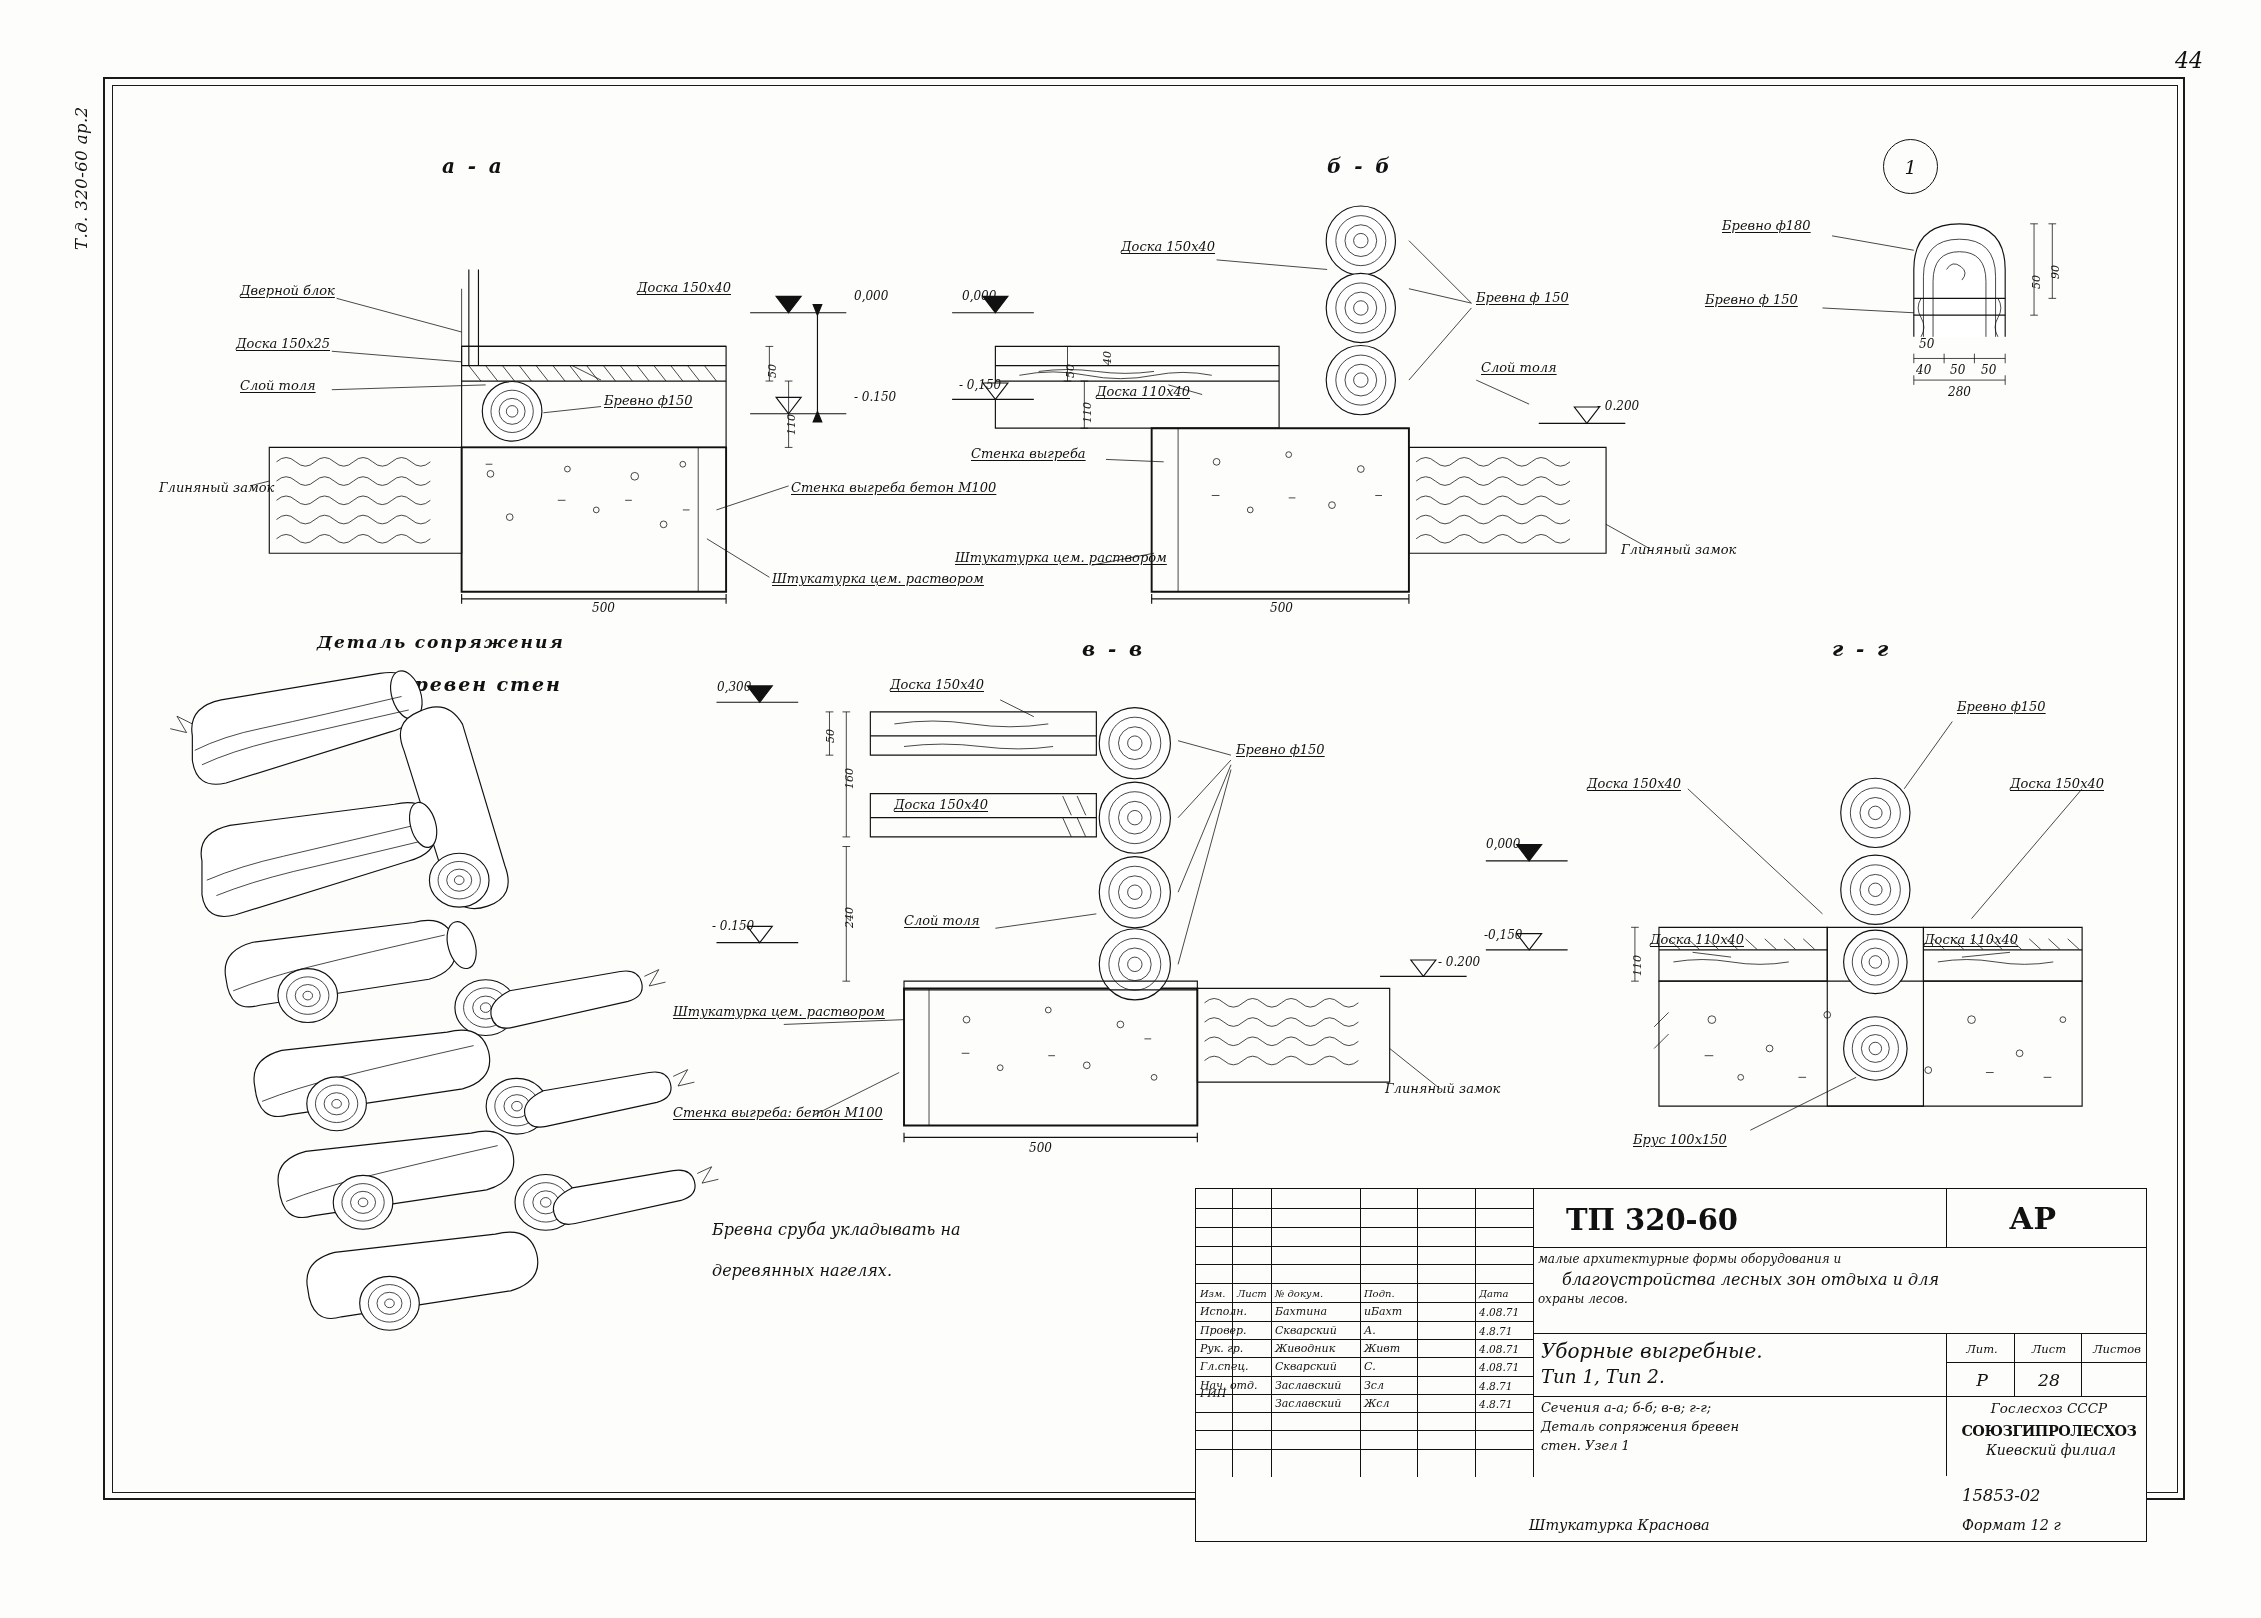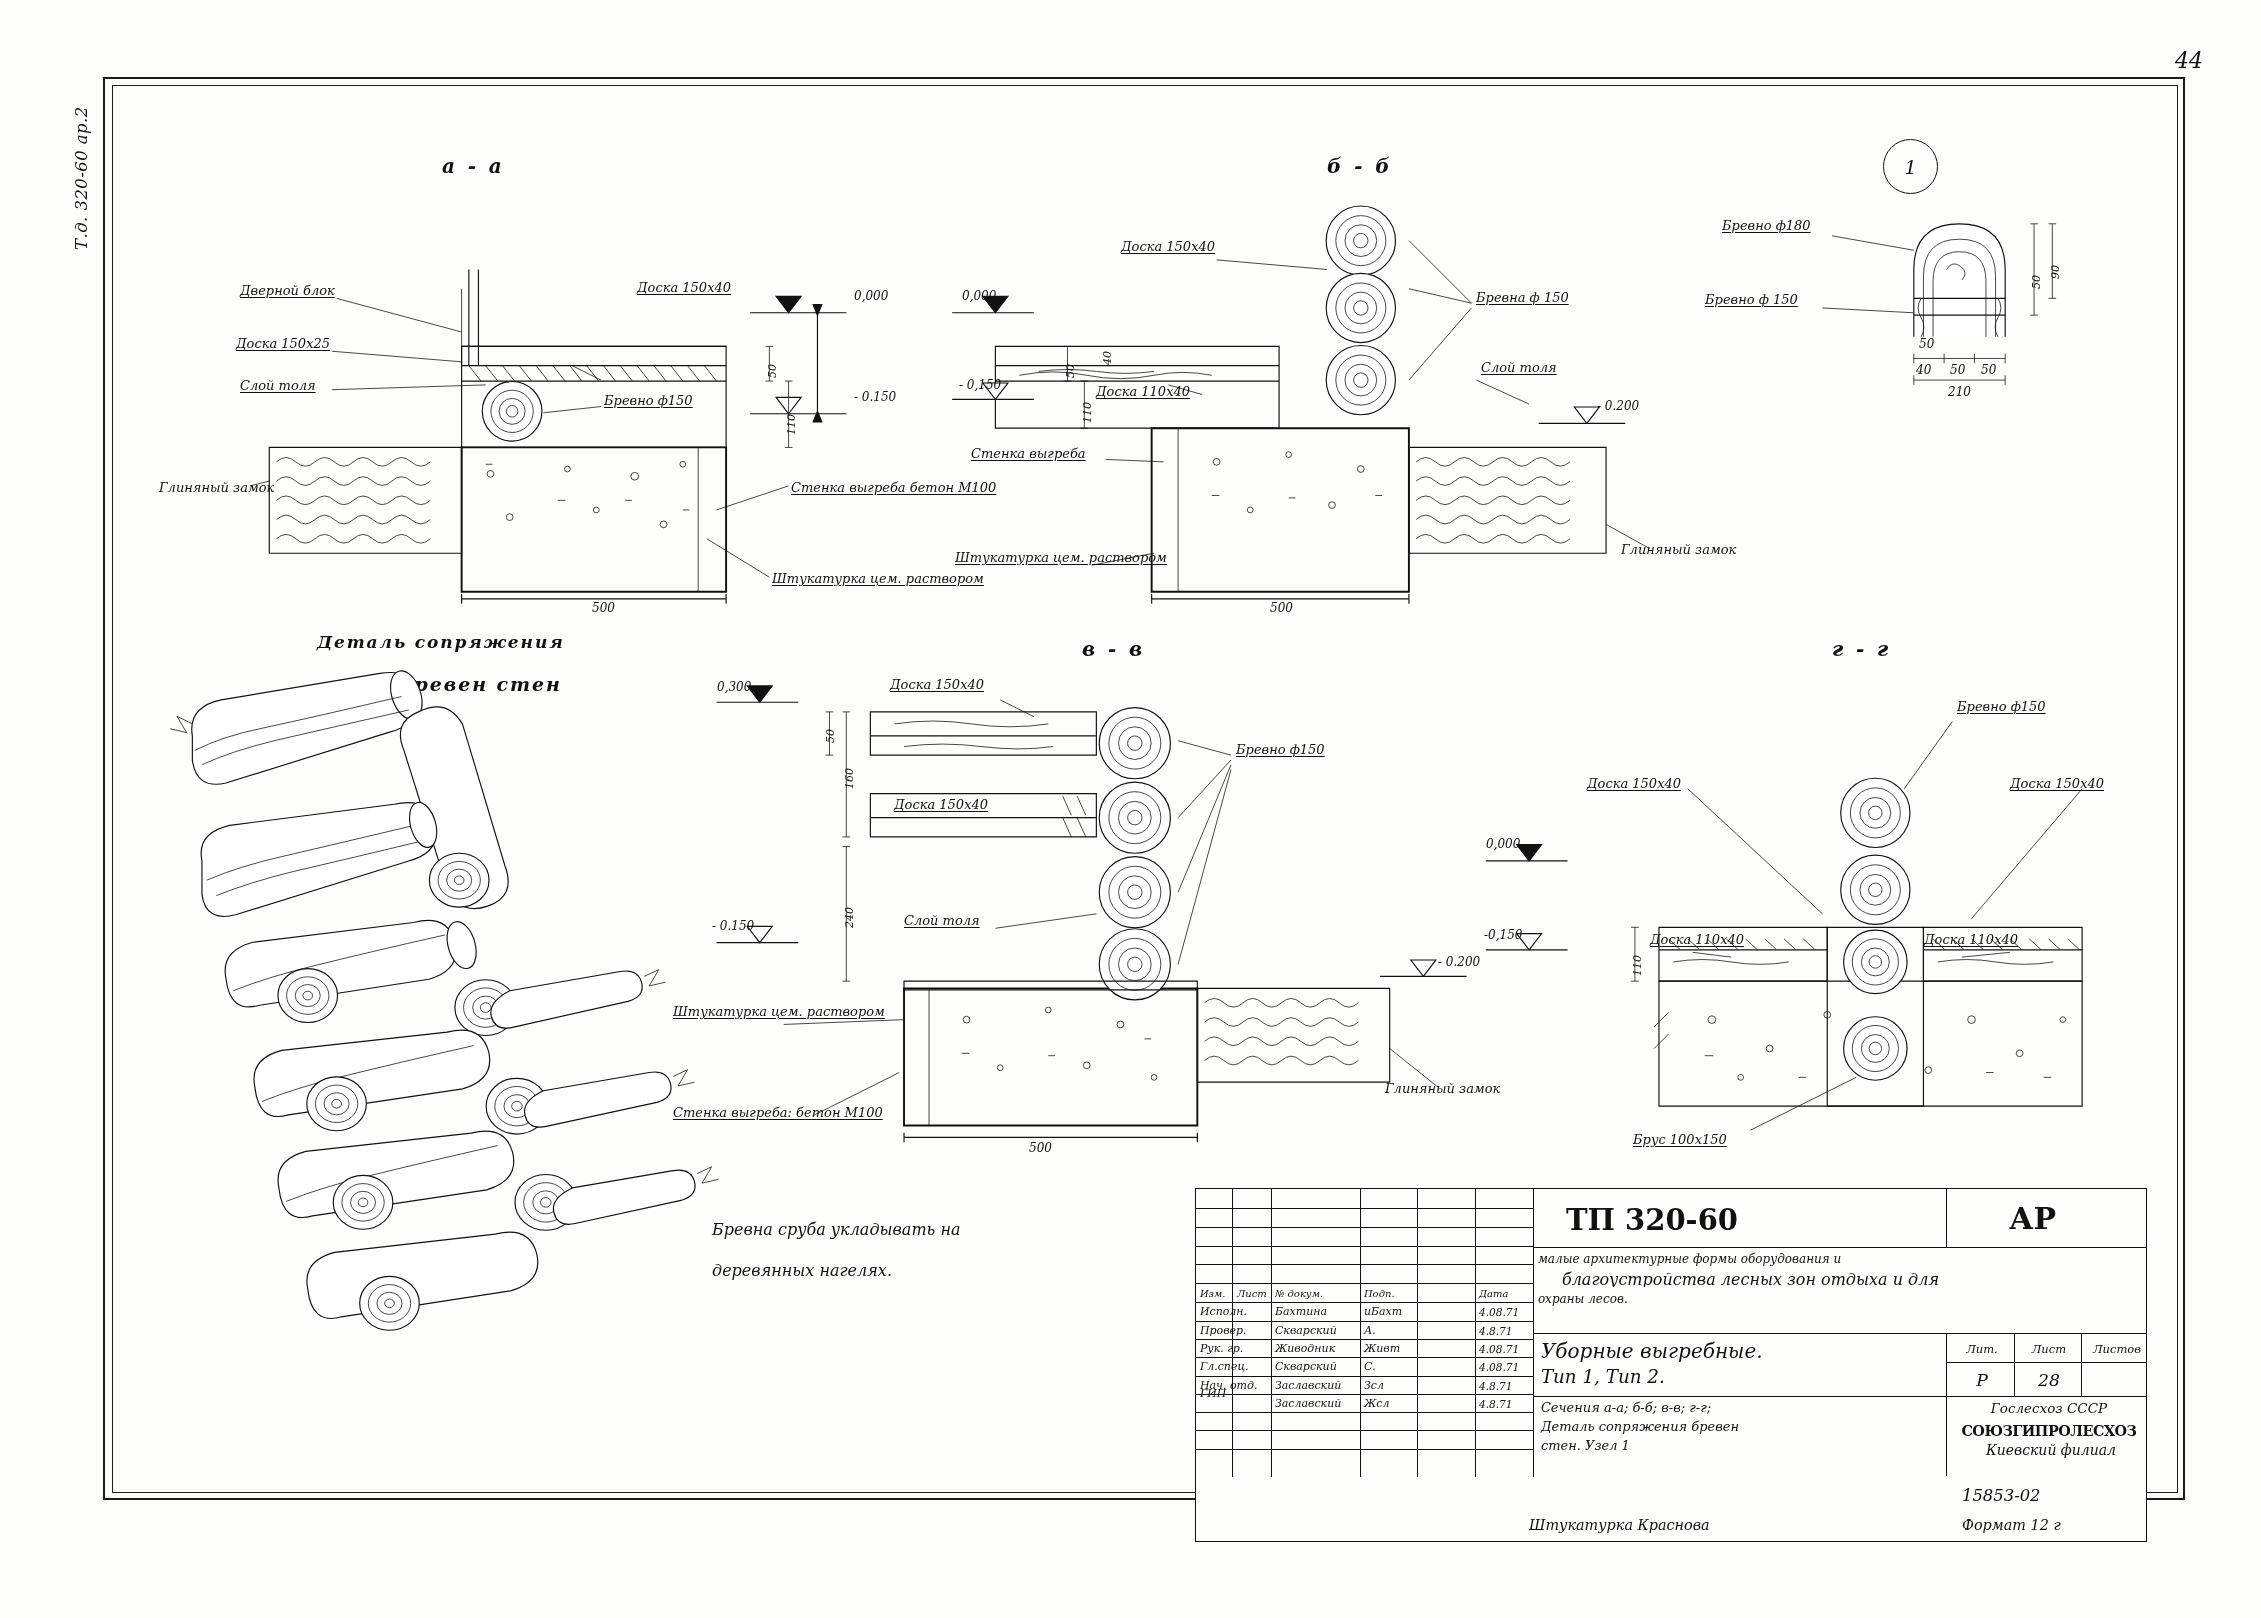--- a/index.html
+++ b/index.html
@@ -399,21 +399,21 @@
   </svg>
 
   <div class="lbl" style="left:1722px; top:219px;">Бревно ф180</div>
   <div class="lbl" style="left:1705px; top:293px;">Бревно ф 150</div>
   <div class="dimv" style="left:2030px; top:289px;">50</div>
   <div class="dimv" style="left:2049px; top:279px;">90</div>
   <div class="dim" style="left:1919px; top:337px;">50</div>
   <div class="dim" style="left:1916px; top:363px;">40</div>
   <div class="dim" style="left:1950px; top:363px;">50</div>
   <div class="dim" style="left:1981px; top:363px;">50</div>
-  <div class="dim" style="left:1948px; top:385px;">210</div>
+  <div class="dim" style="left:1948px; top:385px;">280</div>
 
   <div class="sec-title" style="left:317px; top:632px; font-size:17px; letter-spacing:1.9px;">Деталь  сопряжения</div>
   <div class="sec-title" style="left:399px; top:673px; font-size:19px; letter-spacing:1.9px;">бревен стен</div>
 
   <svg width="2261" height="1619" viewBox="0 0 4702 3366">
     <g class="stroke">
 
       <path d="M400 1530 q-10 -60 60 -75 L790 1400 q70 -12 78 48 q8 58 -58 74 L470 1628 q-62 14 -70 -48 Z" fill="#fff"></path>
       <ellipse class="fillw" cx="845" cy="1445" rx="30" ry="52" transform="rotate(-18 845 1445)"></ellipse>
       <path class="stroke-thin" d="M405 1560 q60 -30 140 -46 q120 -26 290 -66"></path>

